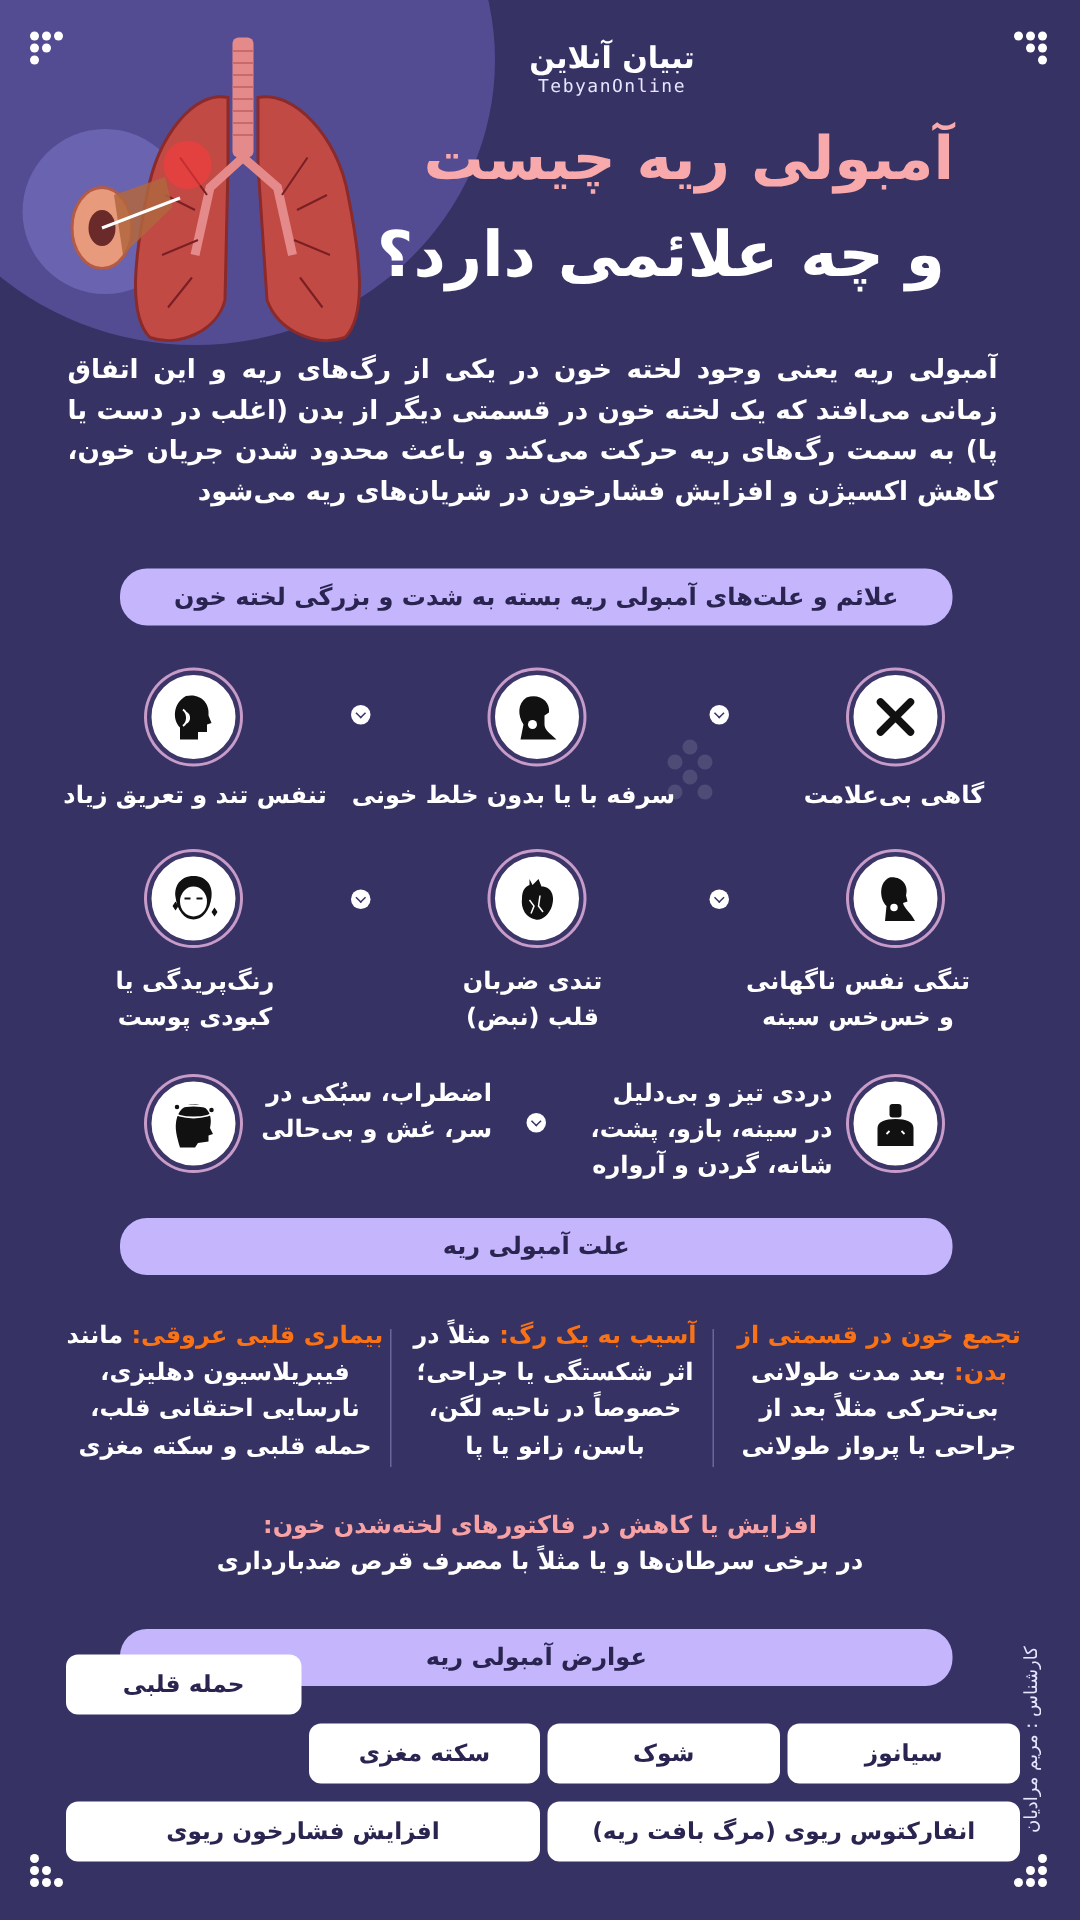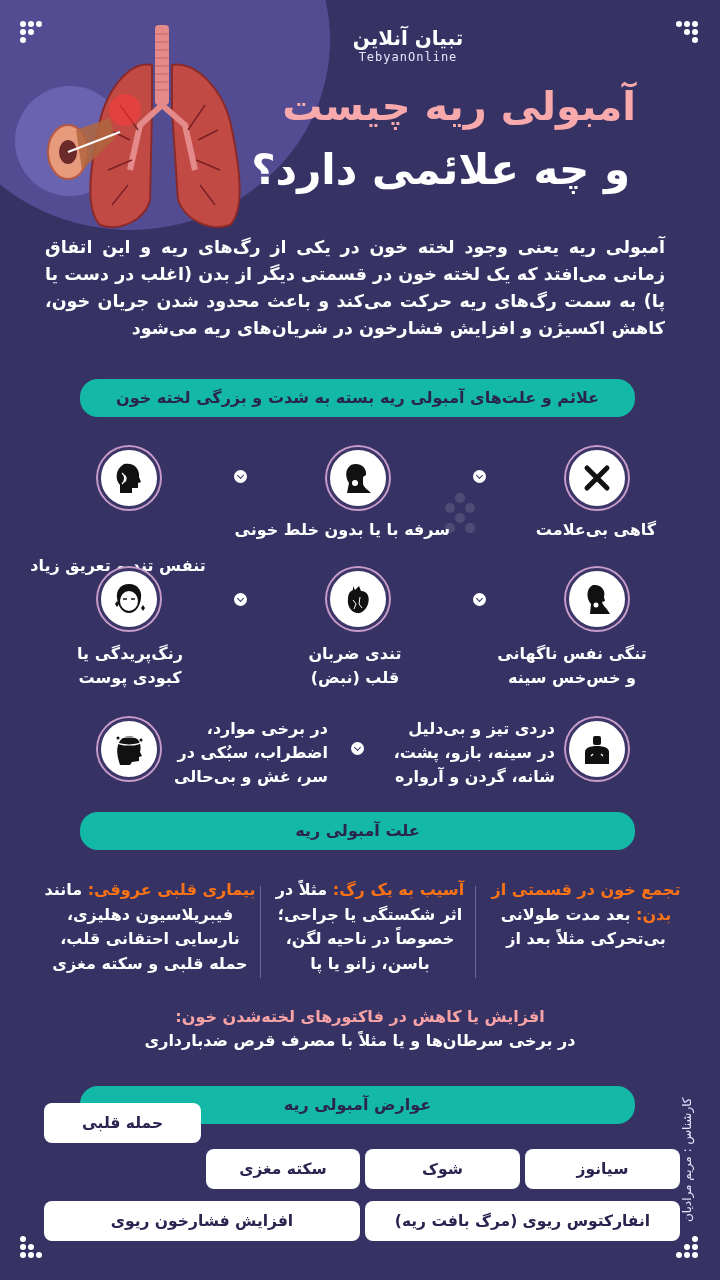--- a/index.html
+++ b/index.html
@@ -43,21 +43,21 @@
   }
 
   .intro {
     right: 55px; top: 234px; width: 620px;
     font-size: 17.5px; font-weight: bold; line-height: 27px; text-align: justify;
     text-align-last: right;
   }
 
   .pill {
     left: 80px; width: 555px; height: 38px; border-radius: 18px;
-    background: #14b8a6; color: #2a2550;
+    background: #c4b5fd; color: #2a2550;
     text-align: center; font-weight: bold; font-size: 16px; line-height: 38px;
   }
 
   .icon-circle {
     width: 62px; height: 62px; border-radius: 50%;
     background: #ffffff; border: 3px solid #3b3568;
     box-shadow: 0 0 0 2px #c89cc9;
     display: flex; align-items: center; justify-content: center;
   }
   .icon-circle svg { width: 34px; height: 34px; }
@@ -209,21 +209,21 @@
 <div class="abs sym-label" style="left:250px; top:518px; width:200px;">سرفه با یا بدون خلط خونی</div>
 
 <div class="abs dot-connector" style="left:234px; top:470px;"></div>
 
 <div class="abs icon-circle" style="left:98px; top:447px;">
   <svg viewBox="0 0 34 34">
       <path d="M12 3 C22 1 28 8 27 16 L29 21 L26 22 L26 27 L20 27 L20 32 L8 32 L8 24 C3 19 3 8 12 3 Z" fill="#111"></path>
       <path d="M12 14 a4 4 0 0 1 0 7 M10 12 a7 7 0 0 1 0 11" stroke="#fff" stroke-width="1.3" fill="none"></path>
     </svg>
 </div>
-<div class="abs sym-label" style="left:18px; top:518px; width:200px;margin-top:36px;">تنفس تند و تعریق زیاد</div>
+<div class="abs sym-label" style="left:30px; top:518px; width:200px;">تنفس تند و تعریق زیاد</div>
 
 <div class="abs icon-circle" style="left:566px; top:568px;">
   <svg viewBox="0 0 34 34">
       <path d="M13 3 C21 2 26 8 24 15 L25 19 L22 20 C23 24 27 26 30 32 L10 32 L11 22 C6 17 6 6 13 3 Z" fill="#111"></path>
       <circle cx="16" cy="23" r="2.5" fill="#fff"></circle>
     </svg>
 </div>
 <div class="abs sym-label" style="left:492px; top:642px; width:160px;">
   <div>تنگی نفس ناگهانی</div>
   <div>و خس‌خس سینه</div>
@@ -274,31 +274,31 @@
 
 <div class="abs icon-circle" style="left:98px; top:718px;">
   <svg viewBox="0 0 34 34">
       <path d="M18 4 C27 5 30 12 28 20 L30 24 L27 25 L27 29 L20 30 L18 33 L8 33 C6 26 4 20 6 13 C8 7 12 4 18 4 Z" fill="#111"></path>
       <ellipse cx="17" cy="9" rx="13" ry="4" stroke="#fff" stroke-width="1.2" fill="none"></ellipse>
       <circle cx="6" cy="6" r="1.5" fill="#111"></circle>
       <circle cx="29" cy="8" r="1.5" fill="#111"></circle>
     </svg>
 </div>
 <div class="abs sym-label-wide" style="left:168px; top:717px; width:160px;">
-  <div>در برخی موارد،</div>
   <div>اضطراب، سبُکی در</div>
   <div>سر، غش و بی‌حالی</div>
 </div>
 
 <div class="abs pill" style="top:812px;">علت آمبولی ریه</div>
 
 <div class="abs cause" style="left:486px; top:878px; width:200px;">
   <div class="hl">تجمع خون در قسمتی از</div>
   <div><span class="hl">بدن:</span><span> بعد مدت طولانی</span></div>
   <div>بی‌تحرکی مثلاً بعد از</div>
+  <div>جراحی یا پرواز طولانی</div>
 </div>
 
 <div class="abs divider" style="left:475px; top:886px; height:92px;"></div>
 
 <div class="abs cause" style="left:270px; top:878px; width:200px;">
   <div><span class="hl">آسیب به یک رگ:</span><span> مثلاً در</span></div>
   <div>اثر شکستگی یا جراحی؛</div>
   <div>خصوصاً در ناحیه لگن،</div>
   <div>باسن، زانو یا پا</div>
 </div>

